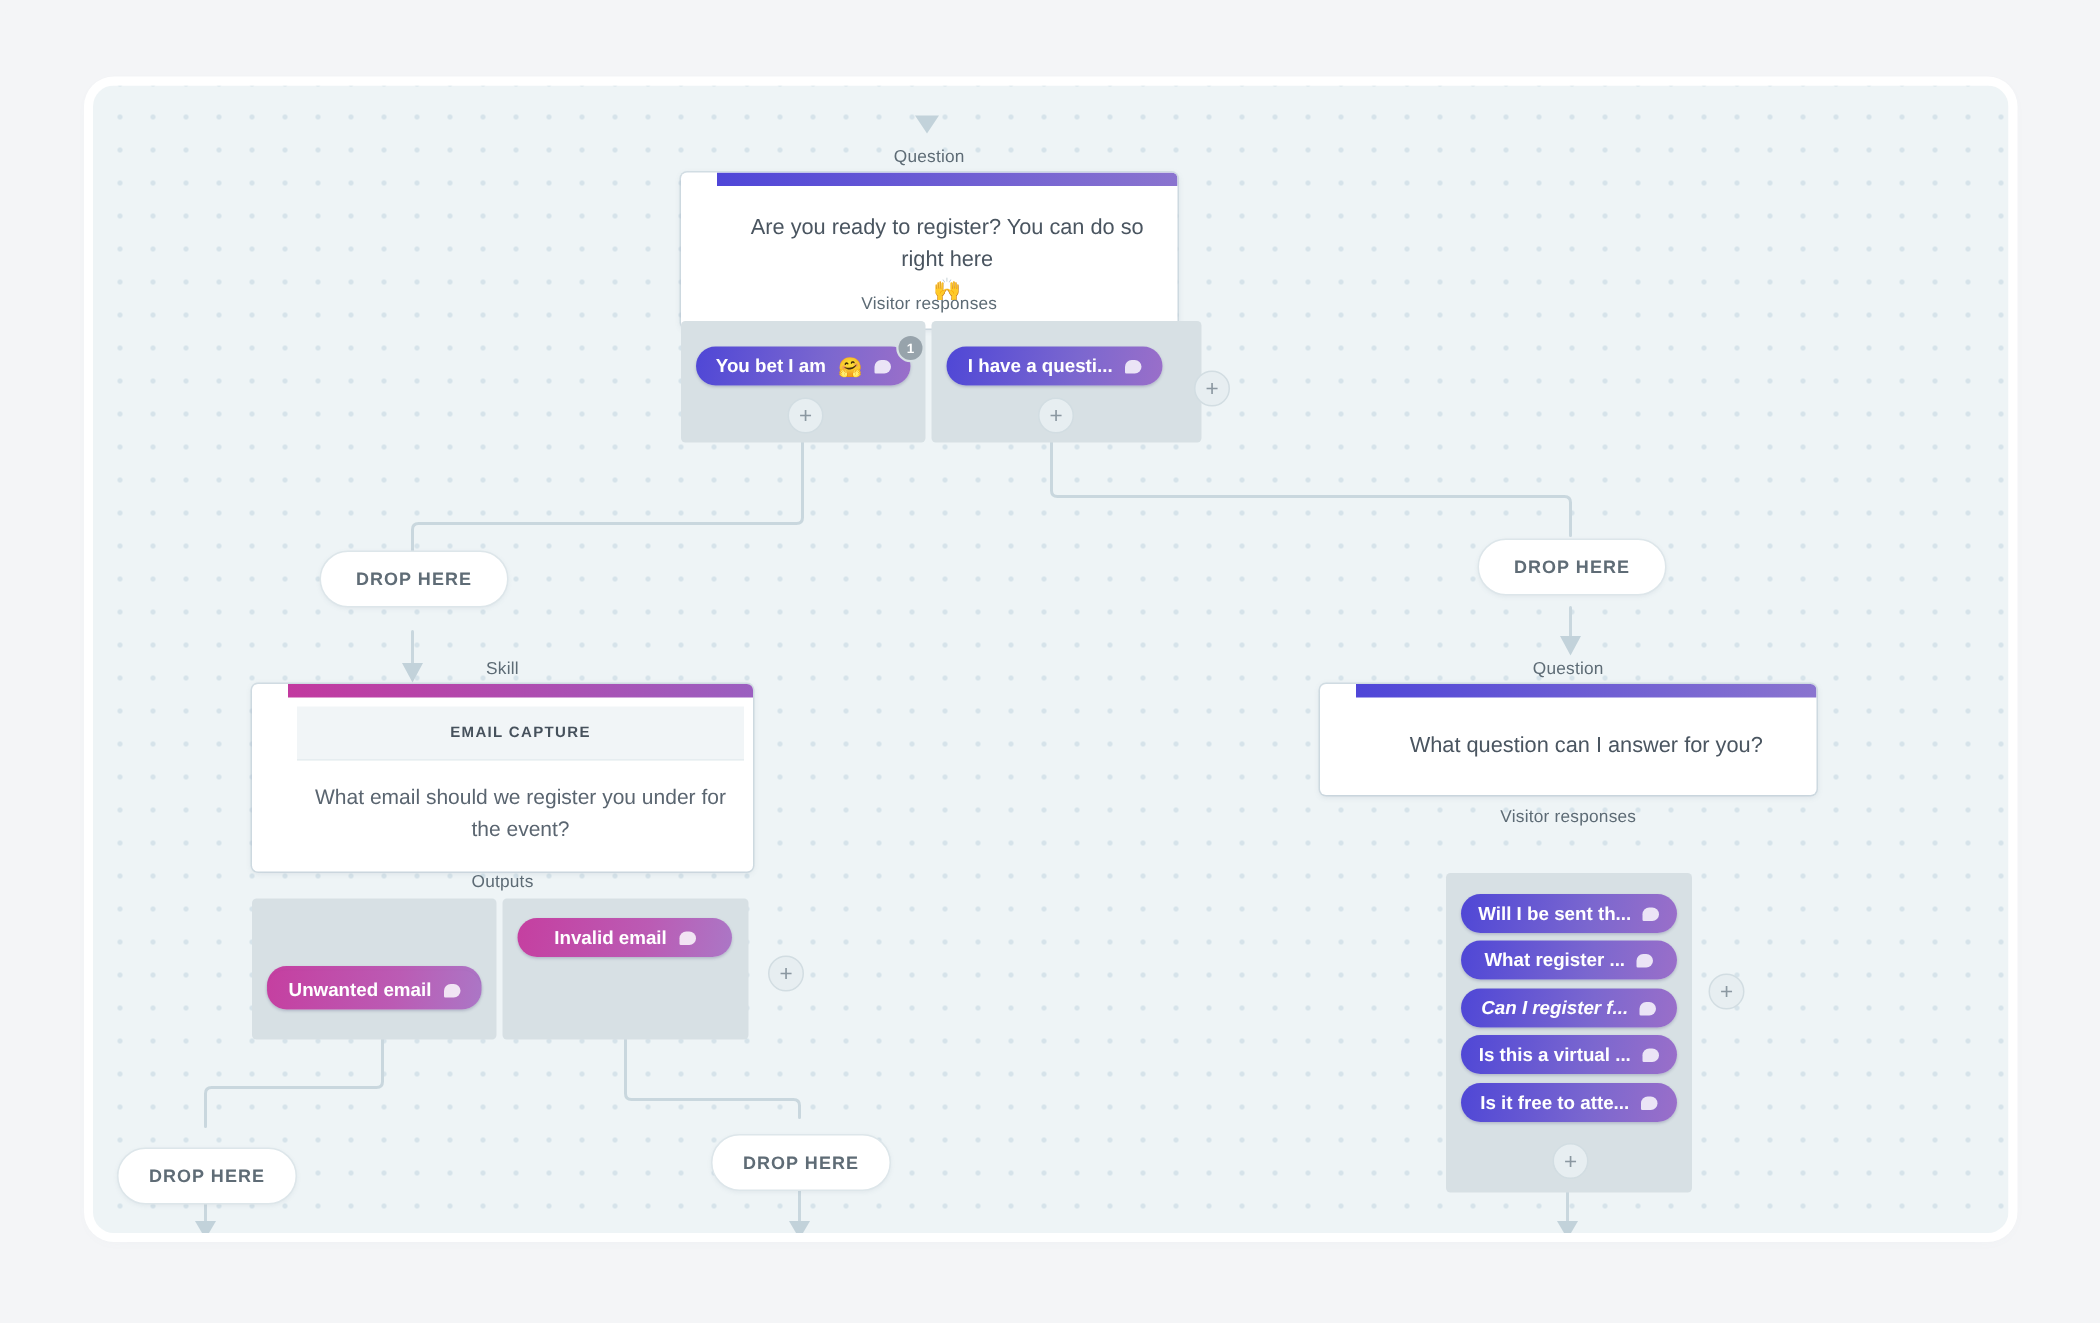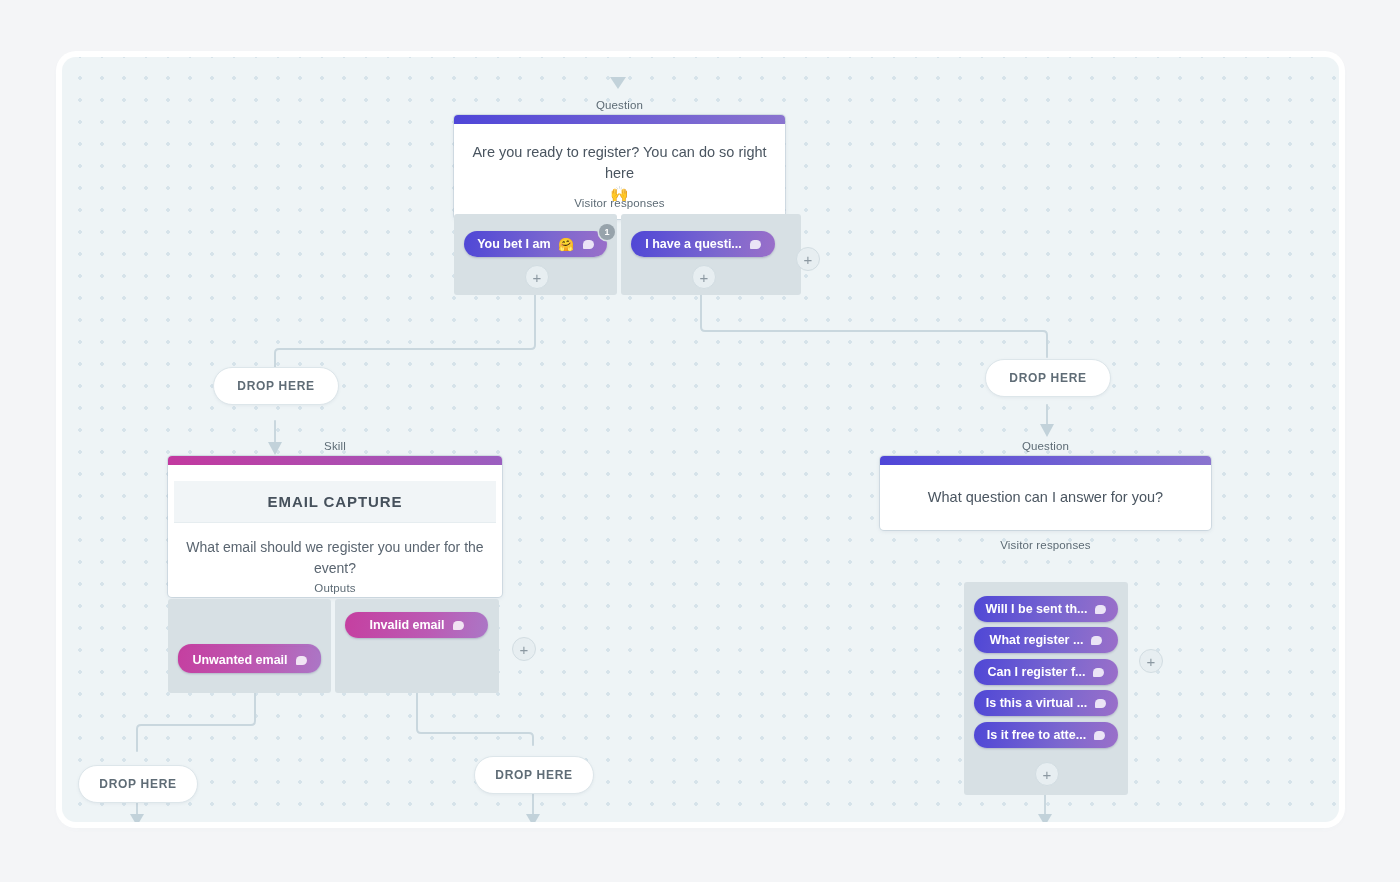--- a/index.html
+++ b/index.html
@@ -59,39 +59,40 @@
     letter-spacing: .15px;
     margin-bottom: 4px;
     font-family: "Liberation Sans", sans-serif;
   }
 
   .card {
     background: #ffffff;
     border-radius: 4px;
     box-shadow: 0 1px 4px rgba(100,120,140,.16), 0 0 0 1px rgba(190,205,215,.5);
     overflow: hidden;
+    padding-left: 24px;
   }
   .card-bar { height: 9px; width: 100%; }
   .bar-question { background: linear-gradient(90deg, #4f46d8 0%, #8a74cf 100%); }
   .bar-skill    { background: linear-gradient(90deg, #c2399f 0%, #9b5fc0 100%); }
 
   .card-body {
     padding: 18px 16px;
     font-size: 14.5px;
     line-height: 1.45;
     color: #4a5560;
     text-align: center;
   }
   .skill-type {
     background: #f1f5f7;
     border-bottom: 1px solid #e6edf0;
-    margin: 16px 6px 0 6px;
+    margin: 6px 6px 0 6px;
     padding: 12px 8px;
     text-align: center;
-    font-size: 15px;
+    font-size: 10px;
     font-weight: bold;
     letter-spacing: .9px;
     color: #46515c;
   }
   .skill-prompt {
     padding: 14px 18px 18px 18px;
     text-align: center;
     font-size: 14px;
     line-height: 1.5;
     color: #5a6570;
@@ -305,21 +306,21 @@
 
     <div class="group" style="left:902px; top:525px; width:164px; height:213px;">
       <div class="chip chip-purple" style="position:absolute; left:10px; top:14px; width:144px;">
         <span class="chip-label">Will I be sent th...</span>
         <span class="bubble-icon"></span>
       </div>
       <div class="chip chip-purple" style="position:absolute; left:10px; top:45px; width:144px;">
         <span class="chip-label">What register ...</span>
         <span class="bubble-icon"></span>
       </div>
-      <div class="chip chip-purple" style="position:absolute; left:10px; top:77px; width:144px;">
+      <div class="chip chip-purple" style="position:absolute; left:10px; top:77px; width:144px;font-style:italic;">
         <span class="chip-label">Can I register f...</span>
         <span class="bubble-icon"></span>
       </div>
       <div class="chip chip-purple" style="position:absolute; left:10px; top:108px; width:144px;">
         <span class="chip-label">Is this a virtual ...</span>
         <span class="bubble-icon"></span>
       </div>
       <div class="chip chip-purple" style="position:absolute; left:10px; top:140px; width:144px;">
         <span class="chip-label">Is it free to atte...</span>
         <span class="bubble-icon"></span>

